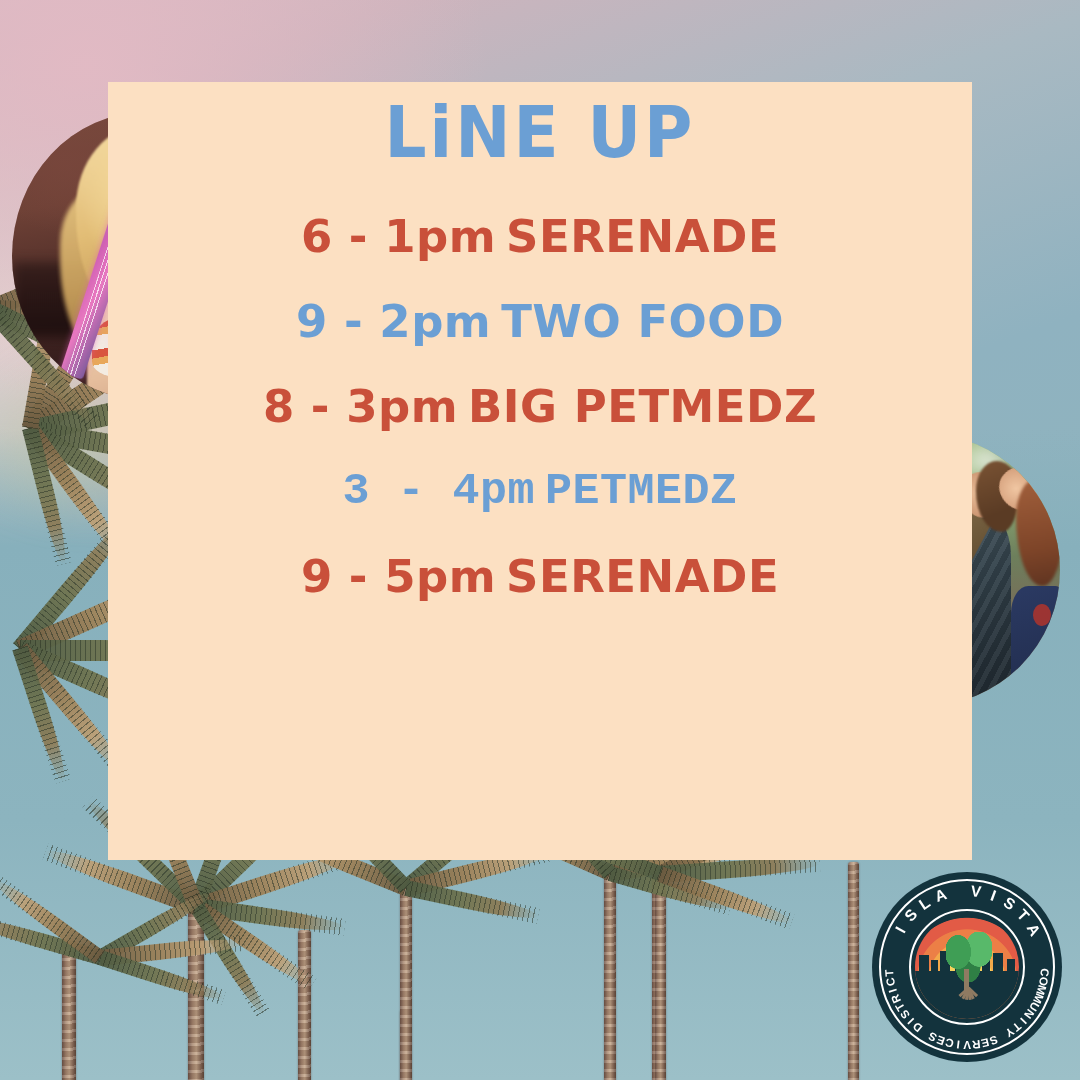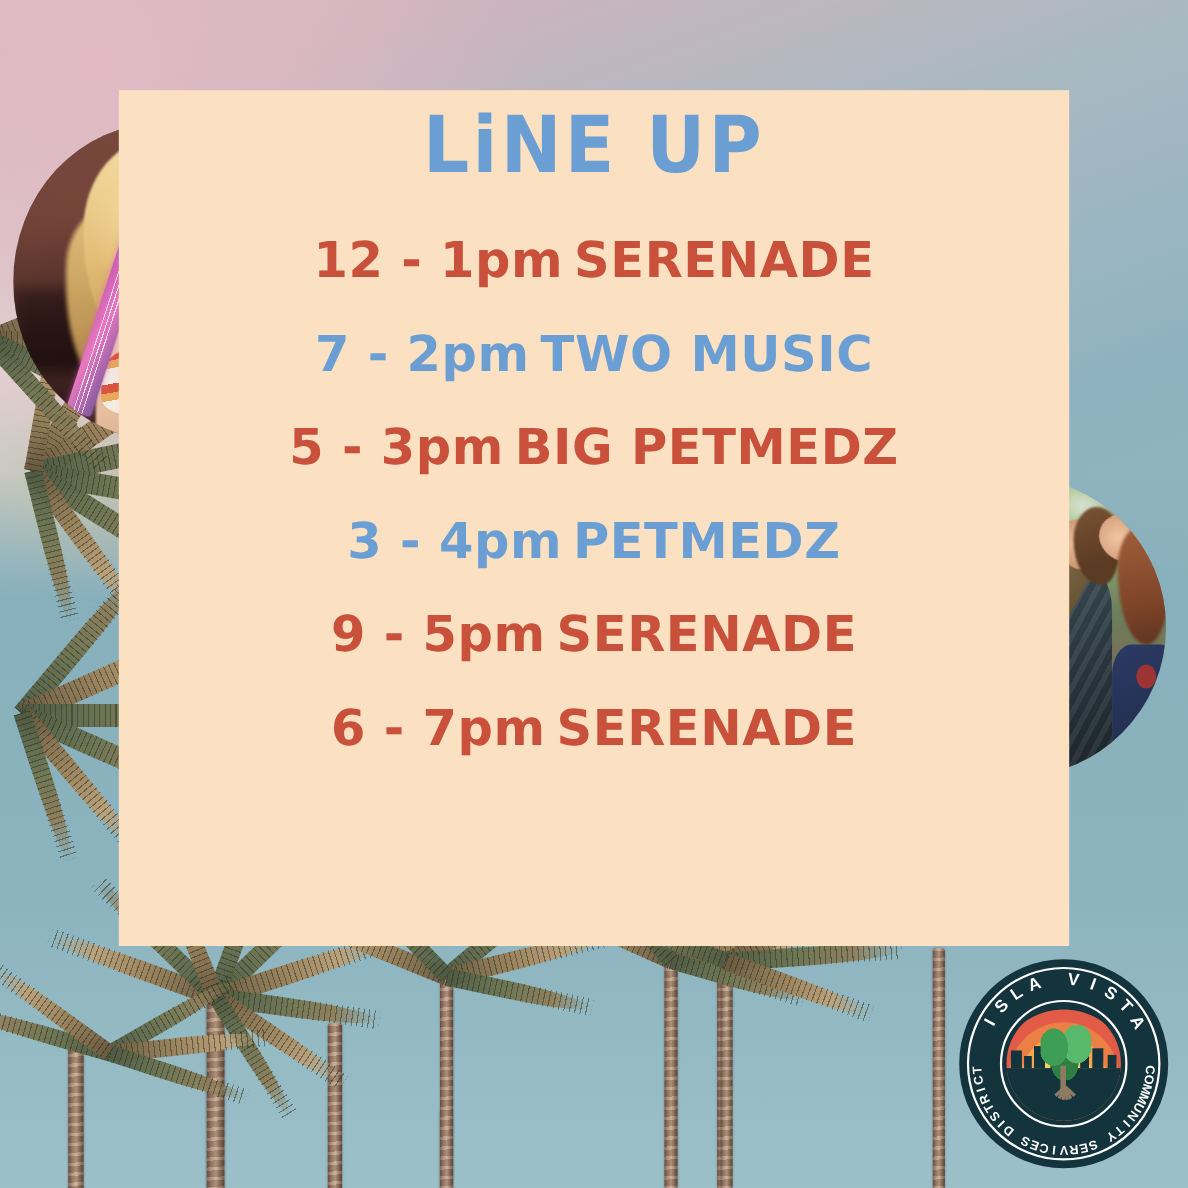--- a/index.html
+++ b/index.html
@@ -521,26 +521,25 @@
     <div class="head h3"></div>
       <div class="h3-hair"></div>
     <div class="figure f-right-seated"></div>
     <div class="figure f-hand"></div>
   </div>
 
 
   <div id="content-panel">
     <div id="lineup-heading">LiNE UP</div>
     <div id="lineup-list">
-        <div class="lineup-row" style="color: rgb(201, 80, 58);"><span class="time">12 - 1pm</span><span class="artist">SERENADE</span></div>
-        <div class="lineup-row" style="color: rgb(107, 159, 212);"><span class="time">7 - 2pm</span><span class="artist">TWO MUSIC</span></div>
-        <div class="lineup-row" style="color: rgb(201, 80, 58);"><span class="time">5 - 3pm</span><span class="artist">BIG PETMEDZ</span></div>
-        <div class="lineup-row" style="color: rgb(107, 159, 212);"><span class="time">3 - 4pm</span><span class="artist">PETMEDZ</span></div>
+        <div class="lineup-row" style="color: rgb(201, 80, 58);"><span class="time">6 - 1pm</span><span class="artist">SERENADE</span></div>
+        <div class="lineup-row" style="color: rgb(107, 159, 212);"><span class="time">9 - 2pm</span><span class="artist">TWO FOOD</span></div>
+        <div class="lineup-row" style="color: rgb(201, 80, 58);"><span class="time">8 - 3pm</span><span class="artist">BIG PETMEDZ</span></div>
+        <div class="lineup-row" style="color: rgb(107, 159, 212); font-family: Liberation Mono, monospace;"><span class="time">3 - 4pm</span><span class="artist">PETMEDZ</span></div>
         <div class="lineup-row" style="color: rgb(201, 80, 58);"><span class="time">9 - 5pm</span><span class="artist">SERENADE</span></div>
-        <div class="lineup-row" style="color: rgb(201, 80, 58);"><span class="time">6 - 7pm</span><span class="artist">SERENADE</span></div>
       </div>
   </div>
 
   <div id="logo-badge">
     <div class="badge-outer"></div>
     <div class="badge-ring"></div>
     <div class="badge-sun">
       <div class="badge-skyline">
         <i style="left:4%;  width:9%;  height:16px;"></i>
         <i style="left:15%; width:7%;  height:11px;"></i>

